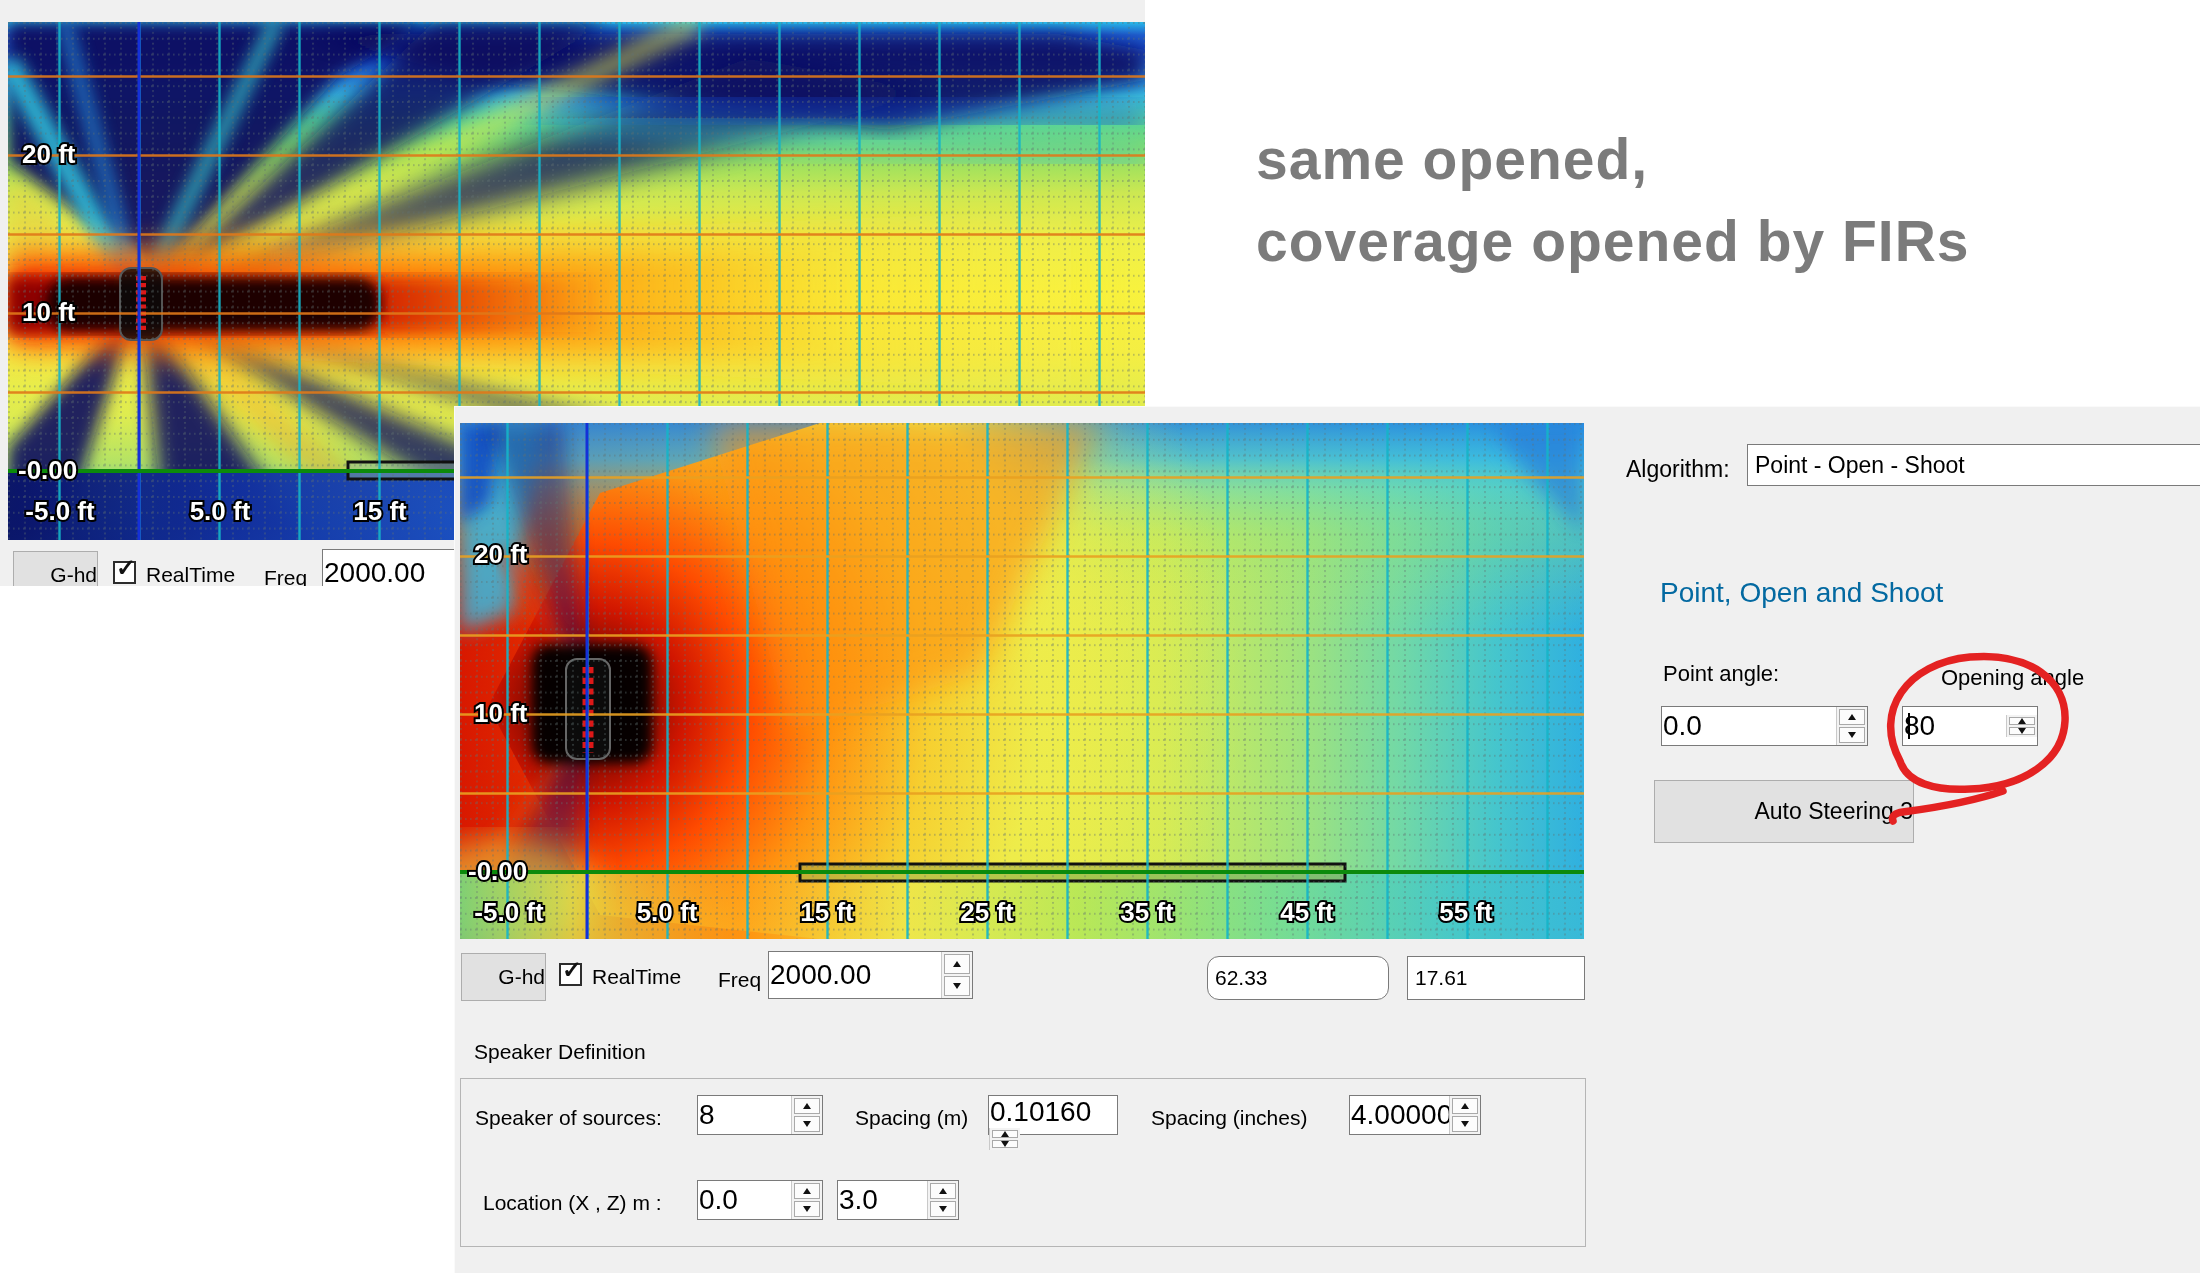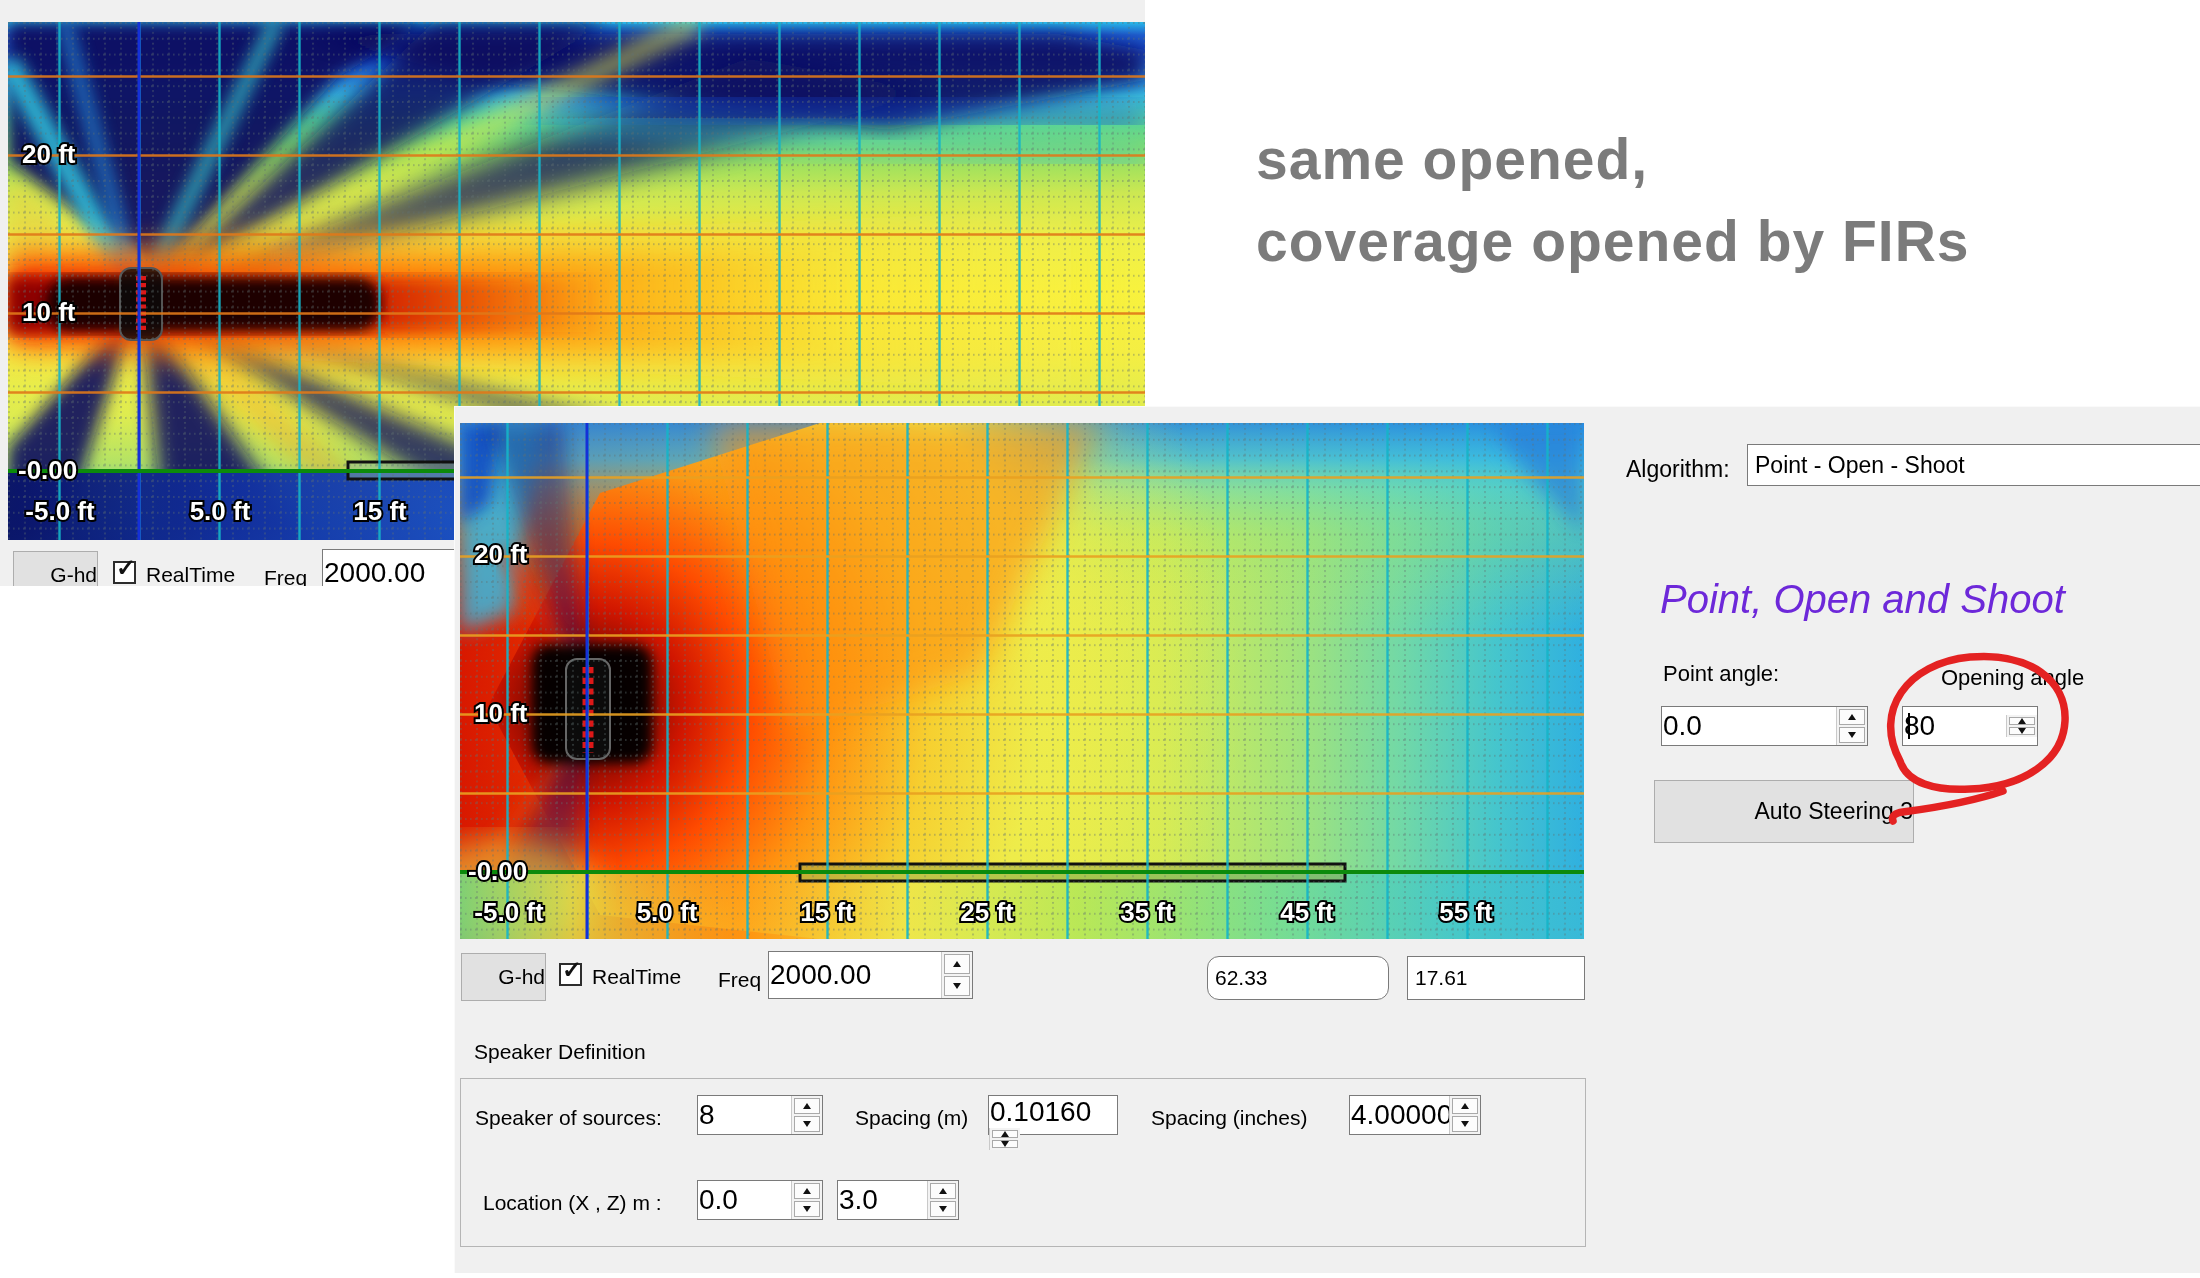--- a/index.html
+++ b/index.html
@@ -19,21 +19,21 @@
        font-family:"Liberation Sans",sans-serif;font-size:28px;padding:0 0 0 1px;}
   .spin-btns{width:26px;display:flex;flex-direction:column;gap:2px;padding:2px;background:#f3f3f3;border-left:1px solid #c9c9c9;}
   .spin-b{flex:1;display:flex;align-items:center;justify-content:center;background:#fcfcfc;border:1px solid #a9a9a9;cursor:pointer;}
   .tri-u{width:0;height:0;border-left:4.5px solid transparent;border-right:4.5px solid transparent;border-bottom:6.5px solid #111;}
   .tri-d{width:0;height:0;border-left:4.5px solid transparent;border-right:4.5px solid transparent;border-top:6.5px solid #111;}
   .cb{position:absolute;width:23px;height:23px;background:#fff;border:2.4px solid #2d2d2d;box-sizing:border-box;cursor:pointer;}
   .cb span{position:absolute;left:1px;top:-7px;font-size:24px;font-weight:bold;color:#111;line-height:1;}
   .groupbox{position:absolute;border:1.5px solid #b5b5b5;box-sizing:border-box;}
   #annotation{position:absolute;left:1256px;top:118px;color:#7b7b7b;font-weight:bold;
        font-size:57px;line-height:82px;letter-spacing:1px;white-space:nowrap;}
-  #heading2{position:absolute;color:#6d28d9;font-size:40px;font-weight:400;white-space:nowrap;font-style:italic;}
+  #heading2{position:absolute;color:#0369a1;font-size:28px;font-weight:400;white-space:nowrap;}
   .caret{position:absolute;left:5px;top:6px;width:2px;height:26px;background:#000;}
   svg text{font-family:"Liberation Sans",sans-serif;font-weight:bold;font-size:26px;
        fill:#fff;stroke:#000;stroke-width:4px;paint-order:stroke;}
 </style>
 </head>
 <body>
 
 <div id="win1" class="win">
 
   <svg class="plot" style="left:8px;top:22px;" width="1137" height="518" viewBox="0 0 1137 518" preserveAspectRatio="none">

